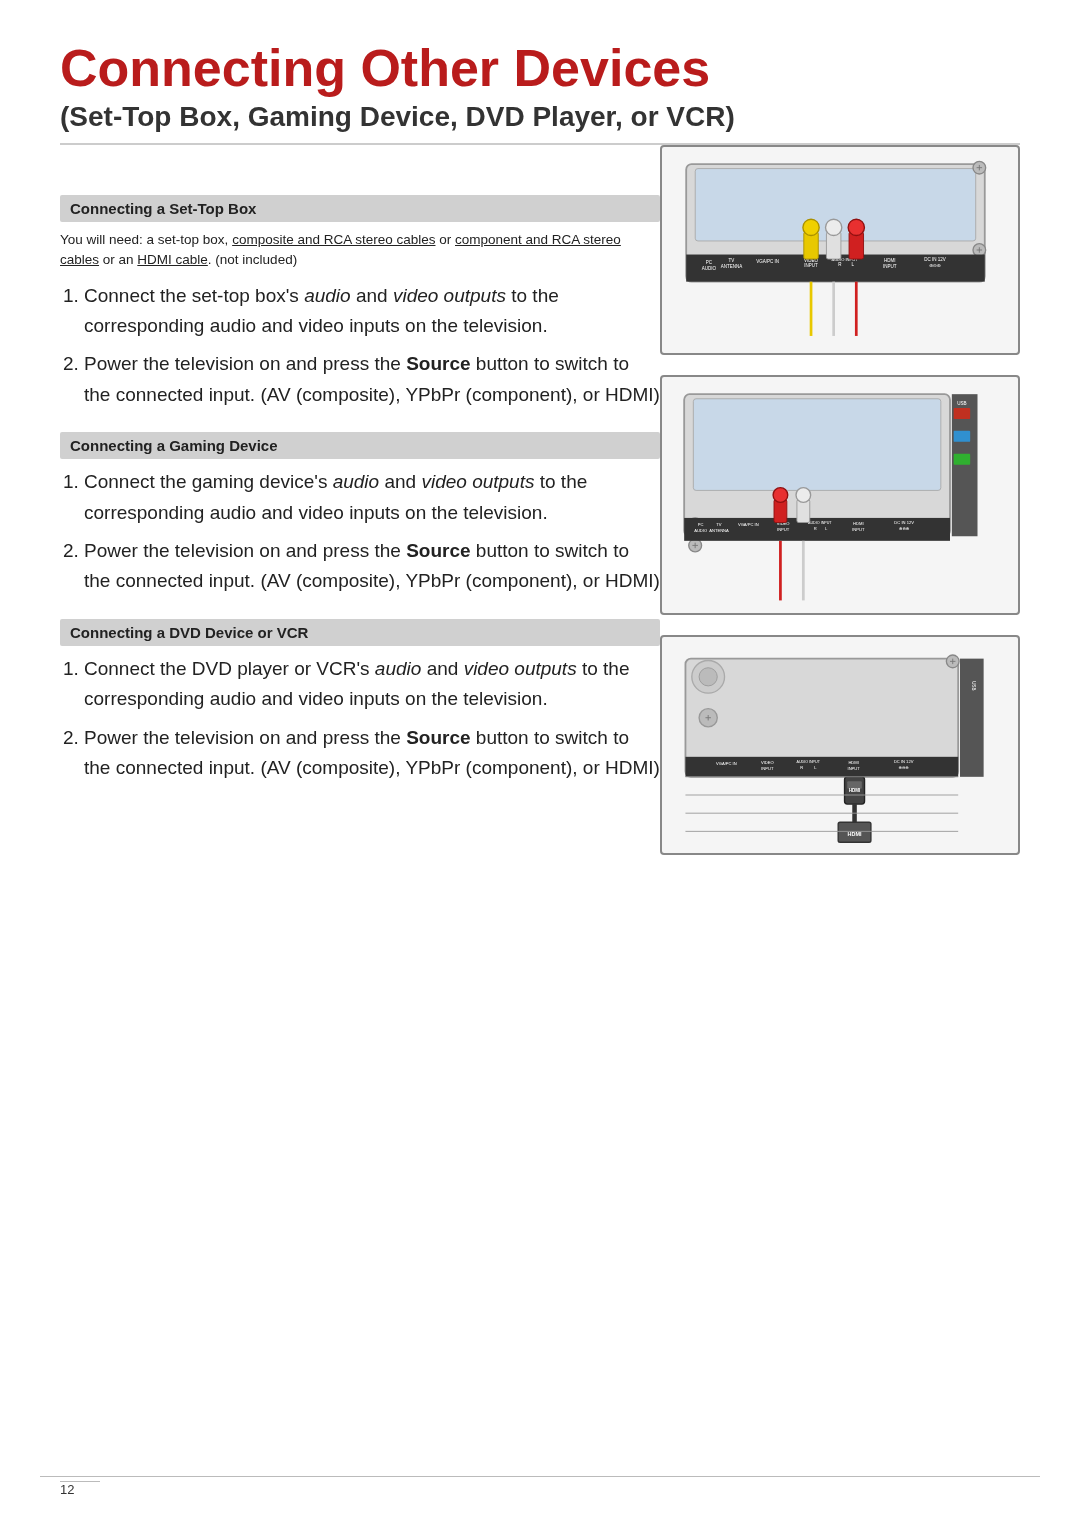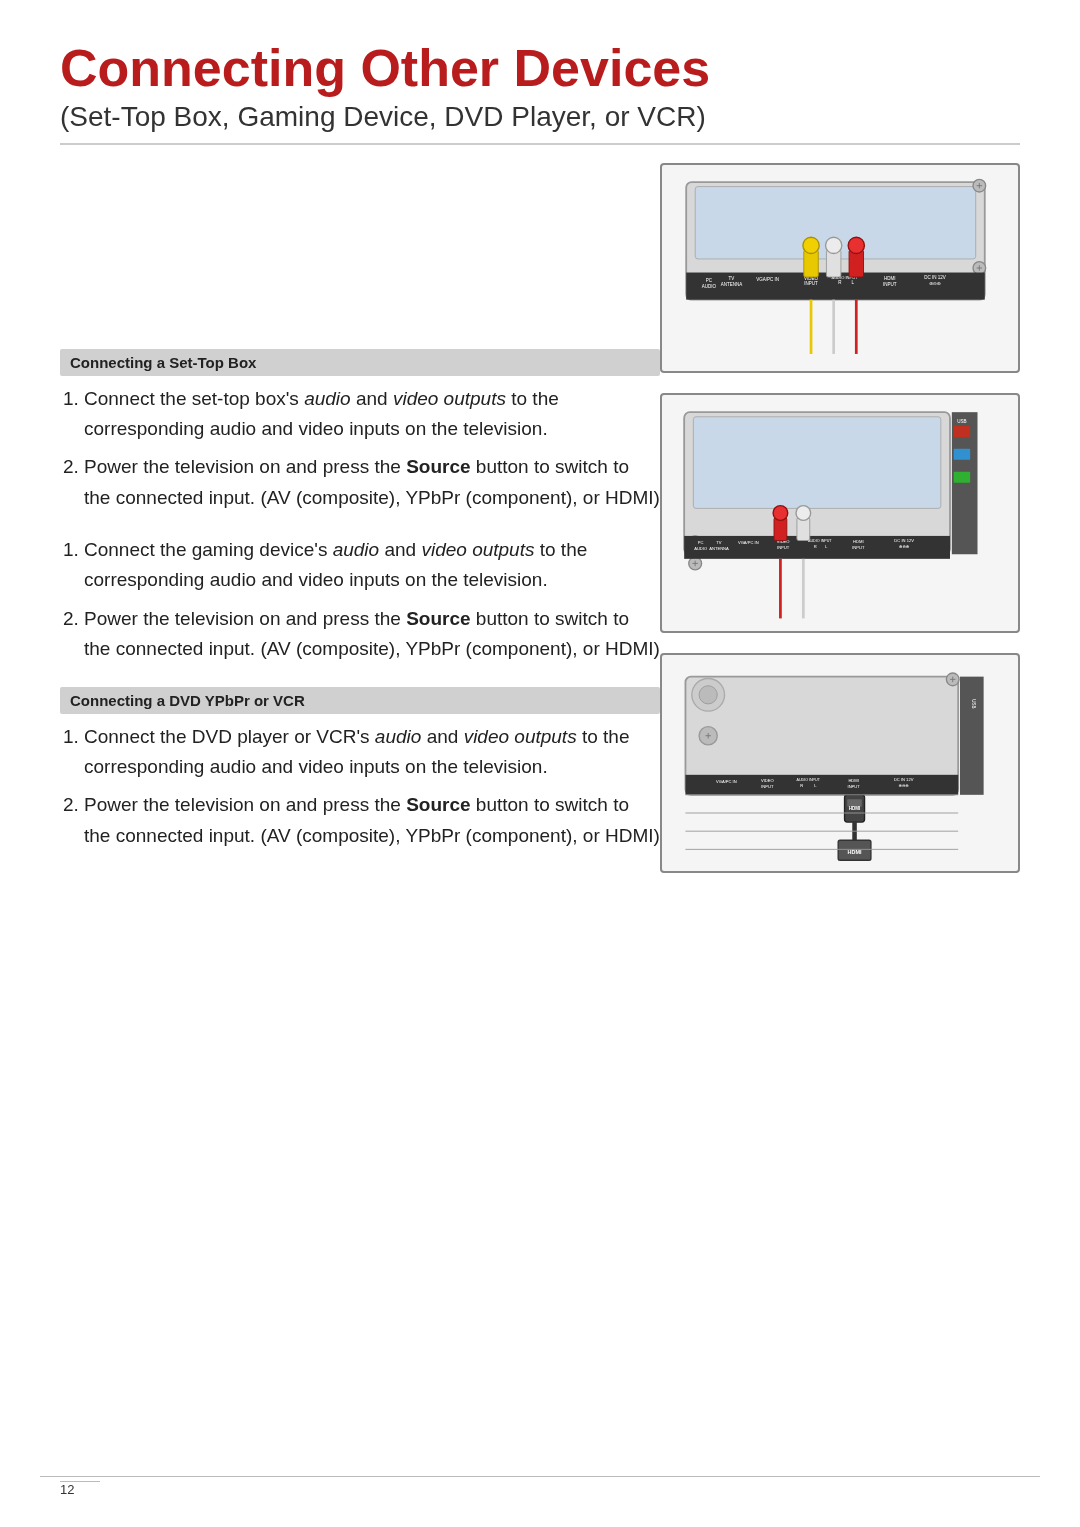--- a/index.html
+++ b/index.html
@@ -15,29 +15,28 @@
     }
     .page-title {
       font-size: 52px;
       font-weight: bold;
       color: #b91c1c;
       line-height: 1.1;
       margin-bottom: 4px;
     }
     .page-subtitle {
       font-size: 28px;
-      font-weight: normal;
+      font-weight: bold;
       color: #333;
-      margin-bottom: 18px;
       border-bottom: 2px solid #ccc;
       padding-bottom: 10px;
     }
     .main-layout {
       display: flex;
-      align-items: flex-end;
+      align-items: center;
     }
     .left-col {
       flex: 1;
       min-width: 0;
     }
     .right-col {
       width: 360px;
       flex-shrink: 0;
       display: flex;
       flex-direction: column;
@@ -118,35 +117,39 @@
 
 <h1 class="page-title">Connecting Other Devices</h1>
 <h2 class="page-subtitle">(Set-Top Box, Gaming Device, DVD Player, or VCR)</h2>
 
 <div class="main-layout">
 
   <div class="left-col">
 
     <div class="section">
       <span class="section-heading">Connecting a Set-Top Box</span>
+      <p class="section-intro">
+        You will need: a set-top box, <span class="underline">composite and RCA stereo cables</span> or <span class="underline">component and RCA stereo cables</span> or an <span class="underline">HDMI cable</span>. (not included)
+      </p>
       <ol class="section-list">
         <li>Connect the set-top box's <em>audio</em> and <em>video outputs</em> to the corresponding audio and video inputs on the television.</li>
         <li>Power the television on and press the <strong>Source</strong> button to switch to the connected input. (AV (composite), YPbPr (component), or HDMI)</li>
       </ol>
     </div>
 
     <div class="section">
+      <span class="section-heading">Connecting a Gaming Device</span>
       <ol class="section-list">
         <li>Connect the gaming device's <em>audio</em> and <em>video outputs</em> to the corresponding audio and video inputs on the television.</li>
         <li>Power the television on and press the <strong>Source</strong> button to switch to the connected input. (AV (composite), YPbPr (component), or HDMI)</li>
       </ol>
     </div>
 
     <div class="section">
-      <span class="section-heading">Connecting a DVD YPbPr or VCR</span>
+      <span class="section-heading">Connecting a DVD Device or VCR</span>
       <ol class="section-list">
         <li>Connect the DVD player or VCR's <em>audio</em> and <em>video outputs</em> to the corresponding audio and video inputs on the television.</li>
         <li>Power the television on and press the <strong>Source</strong> button to switch to the connected input. (AV (composite), YPbPr (component), or HDMI)</li>
       </ol>
     </div>
 
   </div>
 
   <div class="right-col">
 

